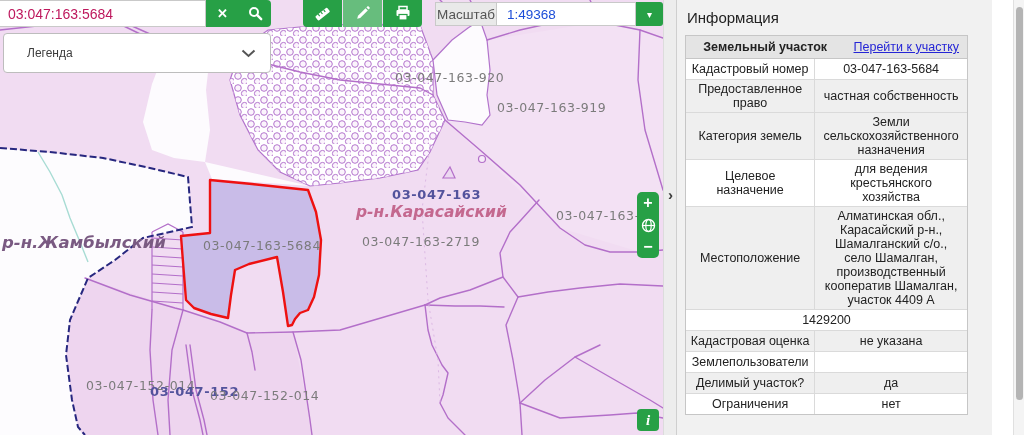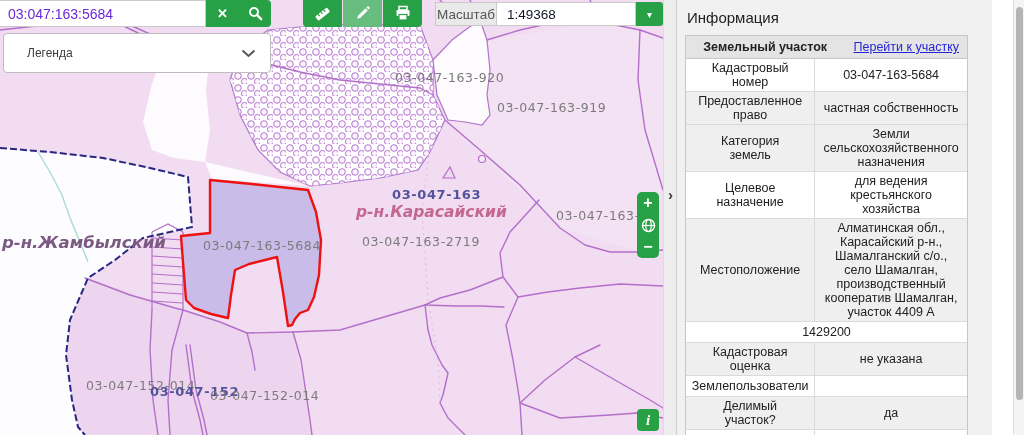--- a/index.html
+++ b/index.html
@@ -10,35 +10,35 @@
   #map-wrap{position:absolute;left:0;top:0;width:663px;height:435px;overflow:hidden;background:#f1dcf2;text-decoration:underline;}
   #map-wrap svg{display:block;}
   svg text{user-select:none;}
   .lbl{font-family:"DejaVu Sans",sans-serif;font-size:12.5px;fill:#7b7b7b;letter-spacing:.6px;}
   .lbl-blue{font-family:"DejaVu Sans",sans-serif;font-size:13px;font-weight:bold;fill:#53539c;letter-spacing:.6px;}
   .lbl-district{font-family:"DejaVu Sans",sans-serif;font-weight:bold;font-style:italic;}
 
   
   .ctl{position:absolute;box-sizing:border-box;}
   #search-input{left:0;top:0;width:206px;height:27px;border:1px solid #c9c9c9;border-left:none;
-      padding:0 8px;font-size:14px;color:#6d28d9;font-family:"Liberation Sans",sans-serif;outline:none;}
+      padding:0 8px;font-size:14px;color:#be185d;font-family:"Liberation Sans",sans-serif;outline:none;}
   .gbtn{display:flex;align-items:center;justify-content:center;color:#fff;cursor:pointer;
       background:#27a046;border:none;}
   #btn-clear{left:206px;top:0;width:33px;height:27px;font-size:13px;font-weight:bold;}
   #btn-find{left:239px;top:0;width:32px;height:27px;border-radius:0 4px 4px 0;}
   #toolbar{left:303px;top:0;height:27px;display:flex;}
   .tbtn{width:39px;height:27px;background:#27a046;display:flex;align-items:center;justify-content:center;cursor:pointer;}
   .tbtn.light{background:#67bd7d;}
   .tbtn:first-child{border-radius:0 0 0 4px;}
   .tbtn:last-child{border-radius:0 0 4px 0;}
   .tbtn + .tbtn{margin-left:1px;}
   #scale-label{left:435px;top:2px;width:62px;height:24px;background:#e9e9e9;border:1px solid #c9c9c9;
       color:#555;font-size:13.5px;display:flex;align-items:center;justify-content:center;}
   #scale-input{left:497px;top:2px;width:139px;height:24px;border:1px solid #c9c9c9;border-left:none;
-      padding:0 10px;font-size:13.5px;color:#0f172a;font-family:"Liberation Sans",sans-serif;outline:none;}
+      padding:0 10px;font-size:13.5px;color:#1d4ed8;font-family:"Liberation Sans",sans-serif;outline:none;}
   #scale-drop{left:636px;top:2px;width:27px;height:24px;border-radius:0 3px 3px 0;font-size:10px;}
   #legend-box{left:3px;top:33px;width:268px;height:40px;background:#fff;border:1px solid #bdbdbd;
       border-radius:4px;display:flex;align-items:center;color:#3c3c3c;font-size:12px;cursor:pointer;}
   #legend-box span.cap{padding-left:23px;}
   #legend-chevron{margin-left:auto;margin-right:14px;}
 
   
   #zoom-stack{left:637px;top:192px;width:22px;height:66px;background:#27a046;border-radius:5px;
       display:flex;flex-direction:column;}
   .zbtn{flex:1;display:flex;align-items:center;justify-content:center;color:#fff;
@@ -59,21 +59,21 @@
   #panel-body{margin:2px 24px 0 8px;}
   .tbl{background:#fff;border:1px solid #c6c6c6;margin-bottom:8px;font-size:12.5px;color:#222;}
   .sec-head{display:flex;align-items:center;background:#e4e4e4;border-bottom:1px solid #c6c6c6;min-height:22px;}
   .sec-title{width:58%;text-align:center;font-weight:bold;}
   .sec-link{width:42%;text-align:right;padding-right:8px;}
   .sec-link a{color:#2525d6;text-decoration:underline;font-size:12.5px;}
   .row{display:flex;border-bottom:1px solid #dadada;min-height:20px;}
   .tbl .row:last-child{border-bottom:none;}
   .row.alt{background:#efefef;}
   .cl{width:46%;border-right:1px solid #dadada;display:flex;align-items:center;justify-content:center;
-      text-align:center;padding:2px 16px;box-sizing:border-box;}
+      text-align:center;padding:2px 4px;box-sizing:border-box;}
   .cv{flex:1;display:flex;align-items:center;justify-content:center;text-align:center;padding:2px 6px;}
 
   
   #scrollbar{position:absolute;left:1013px;top:0;width:11px;height:435px;background:#f4f4f4;
       border-left:1px solid #e0e0e0;box-sizing:border-box;}
   #scroll-thumb{position:absolute;left:1.5px;top:7px;width:7px;height:393px;background:#b4b4b4;border-radius:4px;}
 </style>
 </head>
 <body>
 

